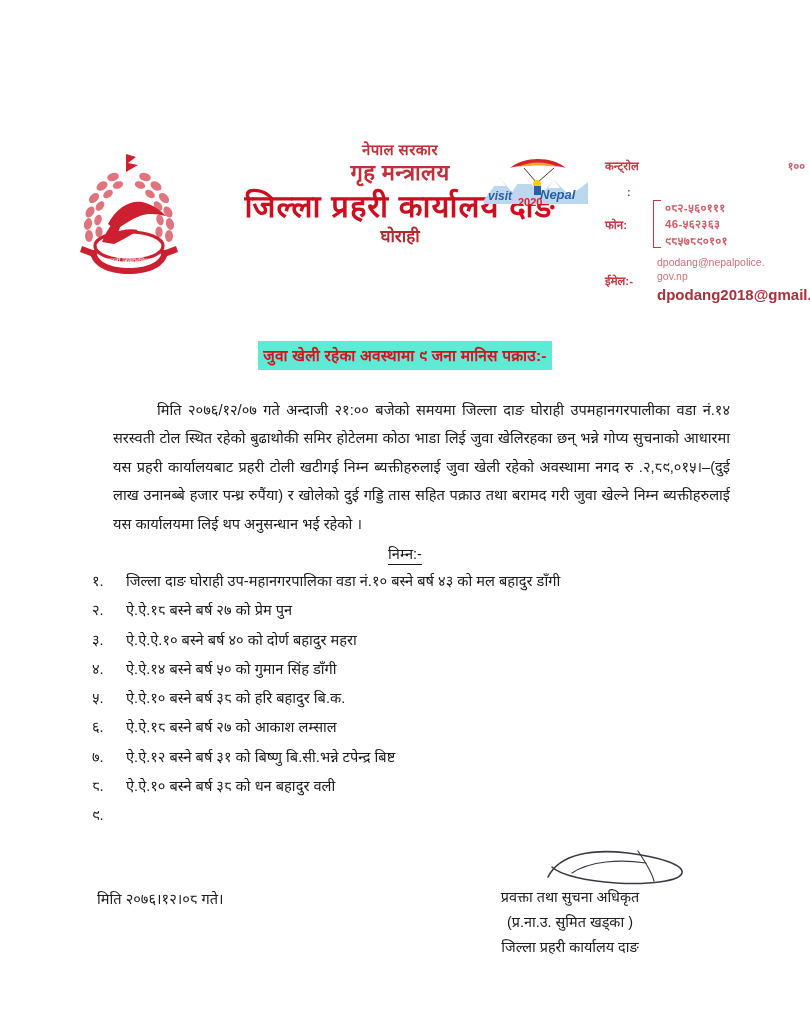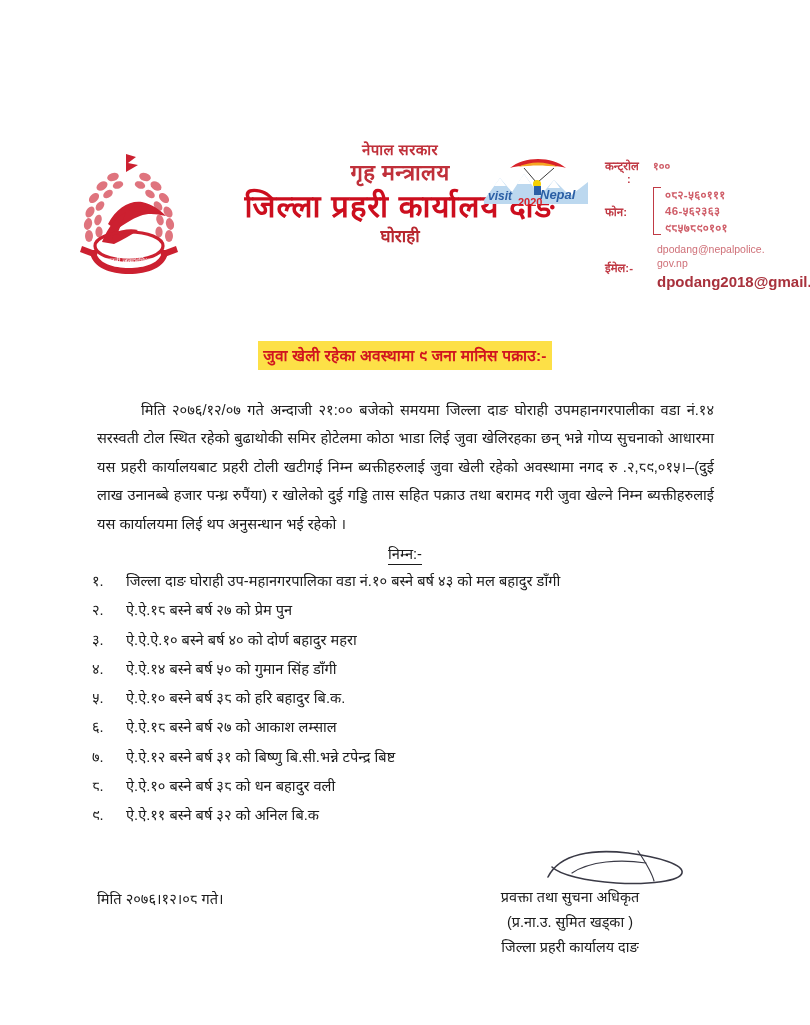--- a/index.html
+++ b/index.html
@@ -94,21 +94,22 @@
     left: 605px;
     top: 20px;
     width: 200px;
     font-family: "Liberation Sans", "DejaVu Sans", sans-serif;
     color: #cf5d68;
     font-size: 11px;
   }
   .contact .row {
     display: flex;
     align-items: flex-start;
-    margin-bottom: 2px;
+    margin-bottom: 15px;
+    justify-content: space-between;
   }
   .contact .lbl {
     font-weight: bold;
     color: #c03a45;
     width: 48px;
     flex: none;
     font-size: 11.5px;
   }
   .contact .val {
     color: #cf5d68;
@@ -166,34 +167,34 @@
   
   .title-wrap {
     position: absolute;
     top: 341px;
     left: 0;
     width: 810px;
     text-align: center;
   }
   .title-hl {
     display: inline-block;
-    background: #fde047;
+    background: #5eead4;
     color: #d1151f;
     font-family: "Liberation Sans", "DejaVu Sans", sans-serif;
     font-weight: bold;
     font-size: 15.5px;
     padding: 3px 5px 4px 5px;
     letter-spacing: .2px;
   }
 
   
   .body-text {
     position: absolute;
     top: 396px;
-    left: 97px;
+    left: 113px;
     width: 617px;
     font-family: "Liberation Sans", "DejaVu Sans", sans-serif;
     font-size: 14.6px;
     color: #1b1b1b;
     line-height: 1.95;
     text-align: justify;
     text-indent: 44px;
   }
 
   .nimna {
@@ -412,21 +413,20 @@
     <div class="list-item">
       <span class="list-num">७.</span>
       <span class="list-text">ऐ.ऐ.१२ बस्ने बर्ष ३१ को बिष्णु बि.सी.भन्ने टपेन्द्र बिष्ट</span>
     </div>
     <div class="list-item">
       <span class="list-num">८.</span>
       <span class="list-text">ऐ.ऐ.१० बस्ने बर्ष ३८ को धन बहादुर वली</span>
     </div>
     <div class="list-item">
       <span class="list-num">९.</span>
-      <span class="list-text">ऐ.ऐ.११ बस्ने बर्ष ३२ को अनिल बि.क</span>
     </div>
   </div>
 
   <div class="footer-date">मिति २०७६।१२।०८ गते।</div>
 
   <div class="sig-scribble">
     <svg viewBox="0 0 150 48" width="150" height="48" aria-hidden="true">
       <path d="M6 30 C18 6 52 2 86 6 C118 10 142 18 140 26 C138 34 108 38 74 36 C44 34 18 28 10 20" fill="none" stroke="#3a3a46" stroke-width="1.6" stroke-linecap="round"></path>
       <path d="M30 26 C48 14 78 12 104 16" fill="none" stroke="#3a3a46" stroke-width="1.2" stroke-linecap="round"></path>
       <path d="M96 4 C104 16 110 26 112 34" fill="none" stroke="#3a3a46" stroke-width="1.2" stroke-linecap="round"></path>

